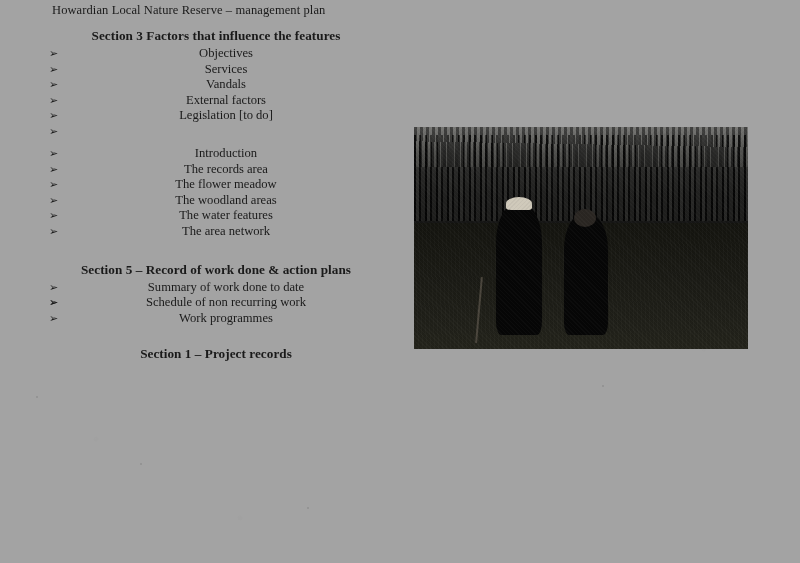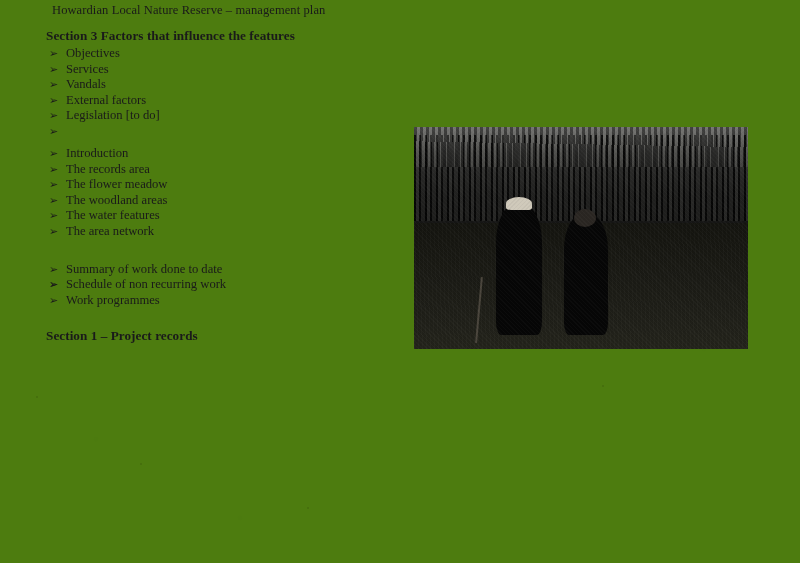--- a/index.html
+++ b/index.html
@@ -11,21 +11,21 @@
     width: 800px;
     height: 563px;
     position: relative;
     overflow: hidden;
     font-family: "Liberation Serif", serif;
     color: #1a1a1a;
   }
   .page {
     position: absolute;
     inset: 0;
-    background: #4d7c0f;
+    background: #a3a3a3;
   }
   
   .page::before {
     content: "";
     position: absolute;
     inset: 0;
     background:
       radial-gradient(circle at 12% 78%, rgba(0,0,0,0.012) 0 2px, transparent 3px),
       radial-gradient(circle at 62% 37%, rgba(0,0,0,0.012) 0 2px, transparent 3px),
       radial-gradient(circle at 30% 92%, rgba(0,0,0,0.010) 0 2px, transparent 3px),
@@ -41,20 +41,21 @@
     white-space: nowrap;
   }
   .content {
     position: absolute;
     left: 46px;
     top: 28px;
     width: 340px;
   }
   .section-block {
     margin-bottom: 9px;
+    text-align: center;
   }
   .section-title {
     font-weight: bold;
     font-size: 13.2px;
     margin-bottom: 2px;
     letter-spacing: 0.05px;
   }
   ul.bullets {
     list-style: none;
     margin: 0;
@@ -210,20 +211,21 @@
         <li><span class="marker">➢</span><span>The flower meadow</span></li>
         <li><span class="marker">➢</span><span>The woodland areas</span></li>
         <li><span class="marker">➢</span><span>The water features</span></li>
         <li><span class="marker">➢</span><span>The area network</span></li>
       </ul>
     </div>
 
     <div class="spacer-lg"></div>
 
     <div class="section-block">
+      <div class="section-title">Section 5 – Record of work done &amp; action plans</div>
       <ul class="bullets">
         <li><span class="marker">➢</span><span>Summary of work done to date</span></li>
         <li><span class="marker">➢</span></li>
         <li><span class="marker">➢</span><span>Schedule of non recurring work</span></li>
         <li><span class="marker">➢</span><span>Work programmes</span></li>
       </ul>
     </div>
 
     <div class="spacer-md"></div>
 

